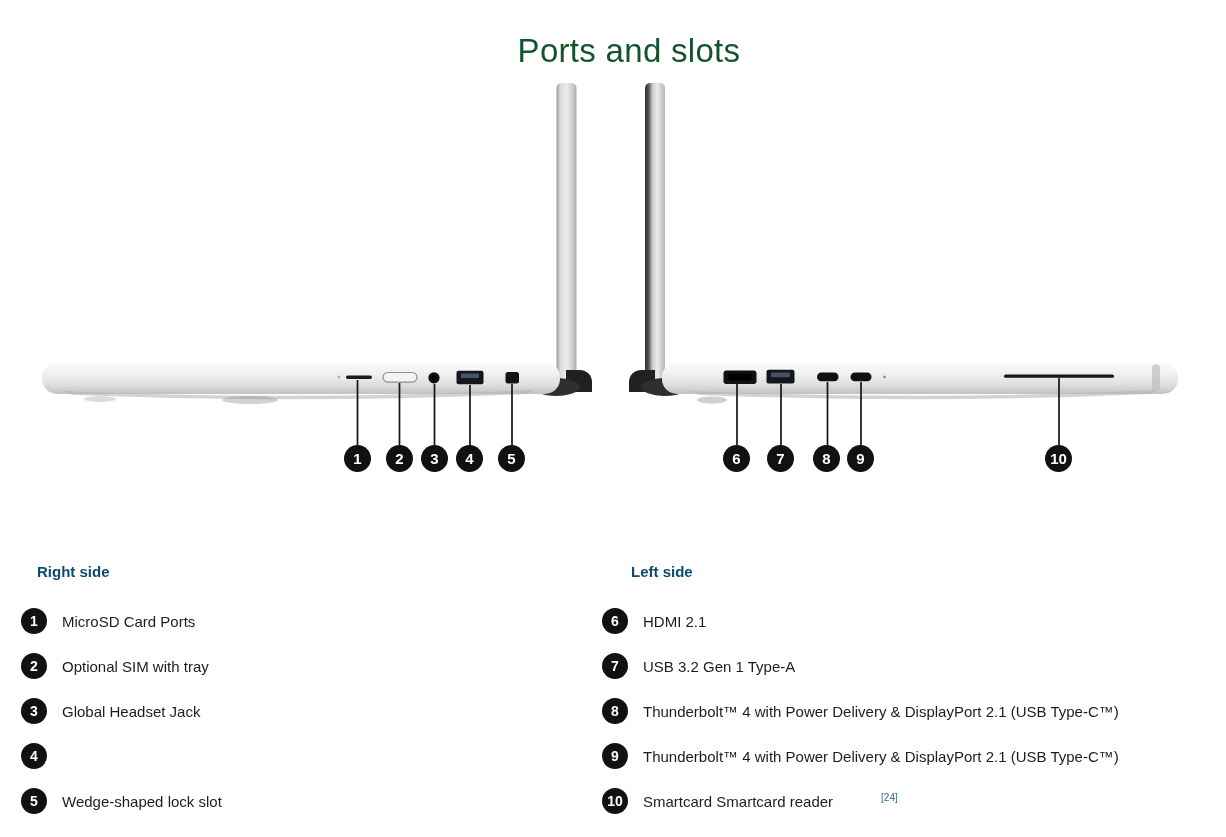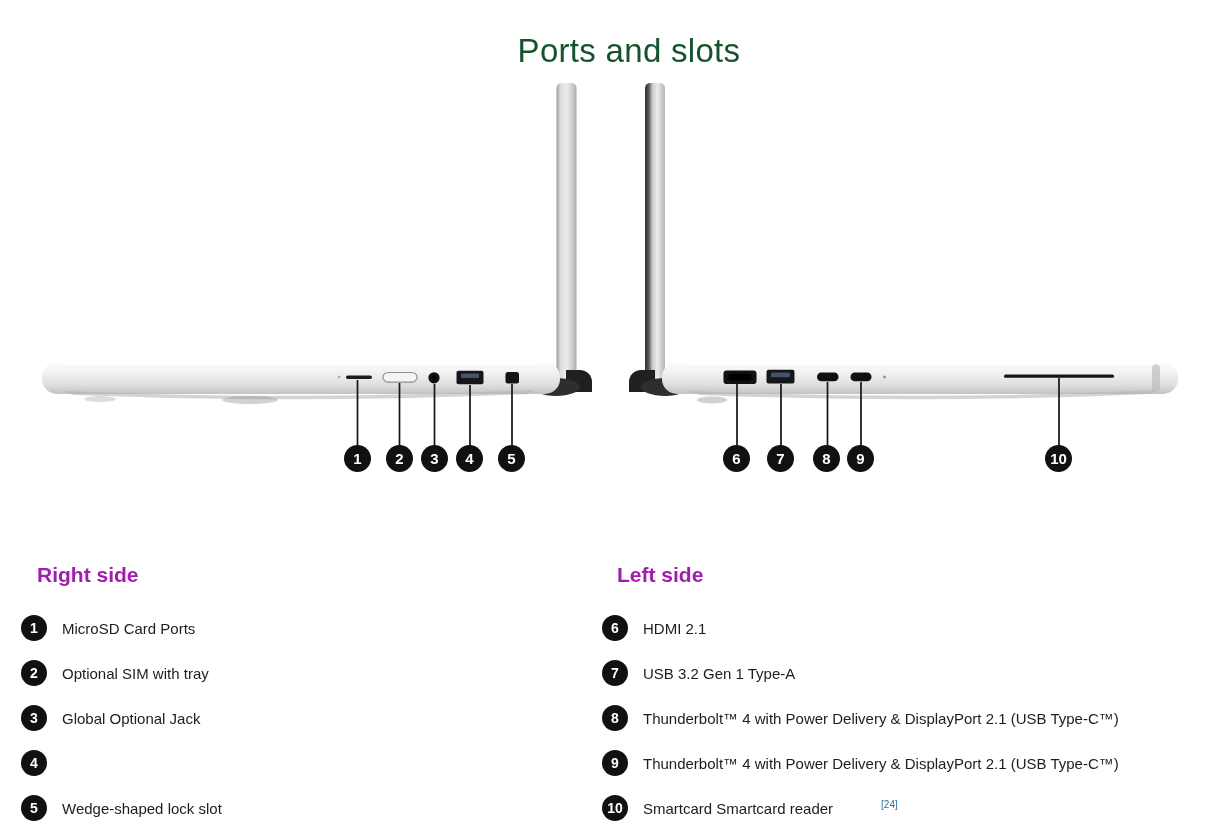--- a/index.html
+++ b/index.html
@@ -15,22 +15,22 @@
   .diagram{position:absolute;top:0;left:0;width:1226px;height:520px;}
   .diagram svg{position:absolute;top:0;left:0;}
   .co{
     position:absolute;top:445px;width:27px;height:27px;border-radius:50%;
     background:var(--callout,#111);color:#fff;font-size:15px;font-weight:700;
     display:flex;align-items:center;justify-content:center;line-height:1;
   }
   .legend-col{position:absolute;top:563px;}
   #col-right{left:21px;width:560px;}
   #col-left{left:602px;width:600px;}
-  .legend-col h2{font-size:21px;font-weight:700;color:#a21caf;margin:0 0 28px 16px;}
-  #col-left h2{margin-left:15px;}
+  .legend-col h2{font-size:15px;font-weight:700;color:#0c4a6e;margin:0 0 28px 16px;}
+  #col-left h2{margin-left:29px;}
   .row{display:flex;align-items:center;height:26px;margin-bottom:19px;}
   .badge{
     flex:0 0 26px;width:26px;height:26px;border-radius:50%;
     background:var(--callout,#111);color:#fff;font-size:14px;font-weight:700;
     display:flex;align-items:center;justify-content:center;line-height:1;
   }
   .row .label{margin-left:15px;font-size:15px;color:#1d1d1d;white-space:nowrap;}
   #col-left .row .label{}
   sup.ref{color:var(--link,#2f6e96);font-size:10px;margin-left:1px;cursor:pointer;padding-left:47px;}
 </style>
@@ -135,21 +135,21 @@
   <div class="row">
     <div class="badge">1</div>
     <div class="label">MicroSD Card Ports</div>
   </div>
   <div class="row">
     <div class="badge">2</div>
     <div class="label">Optional SIM with tray</div>
   </div>
   <div class="row">
     <div class="badge">3</div>
-    <div class="label">Global Optional Jack</div>
+    <div class="label">Global Headset Jack</div>
   </div>
   <div class="row">
     <div class="badge">4</div>
   </div>
   <div class="row">
     <div class="badge">5</div>
     <div class="label">Wedge-shaped lock slot</div>
   </div>
 </section>
 

